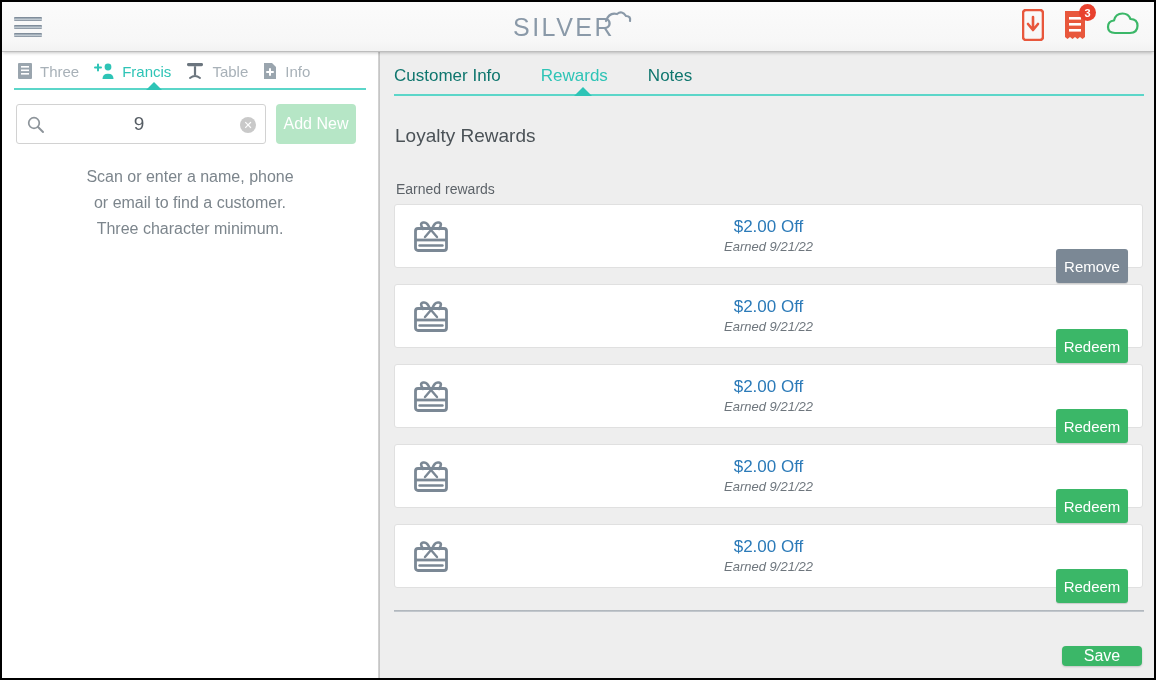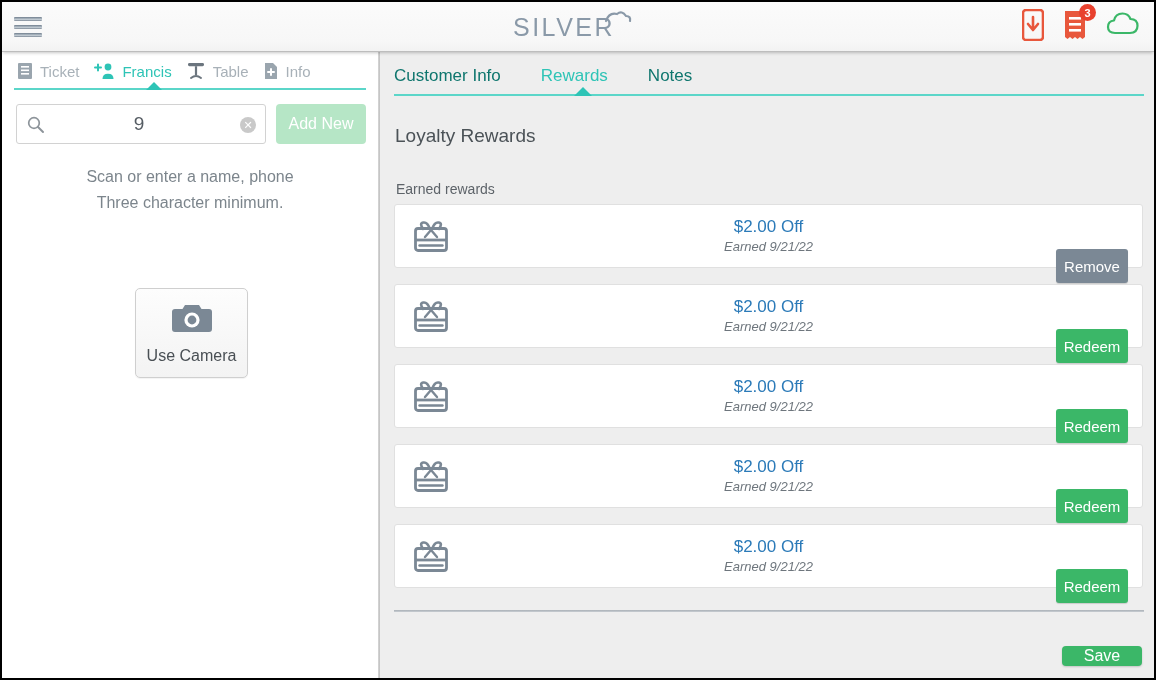--- a/index.html
+++ b/index.html
@@ -125,21 +125,21 @@
     width: 16px; height: 16px;
     border-radius: 50%;
     background: #c9c9c9;
     color: #fff;
     font-size: 11px; line-height: 16px;
     text-align: center;
     cursor: pointer;
     font-family: "Liberation Sans", sans-serif;
   }
   #add-new-btn {
-    width: 90px; height: 40px;
+    width: 80px; height: 40px;
     border-radius: 4px;
     background: #b6e6c6;
     color: #ffffff;
     font-size: 16px;
     border: none;
     cursor: pointer;
     font-family: "Liberation Sans", sans-serif;
   }
 
   #hint-text {
@@ -329,21 +329,21 @@
 
       <div class="ltab">
         <span class="ltab-icon">
           <svg width="16" height="18" viewBox="0 0 16 18">
             <rect x="1" y="1" width="14" height="16" rx="1" fill="#9aa5ae"></rect>
             <rect x="4" y="4" width="8" height="1.6" fill="#fff"></rect>
             <rect x="4" y="7.5" width="8" height="1.6" fill="#fff"></rect>
             <rect x="4" y="11" width="8" height="1.6" fill="#fff"></rect>
           </svg>
         </span>
-        <span>Ticket</span>
+        <span>Three</span>
       </div>
 
       <div class="ltab active">
         <span class="ltab-icon">
           <svg width="22" height="18" viewBox="0 0 22 18">
             <path d="M2 5.5 h6 M5 2.5 v6" stroke="#2ec4b6" stroke-width="2" stroke-linecap="round"></path>
             <circle cx="15" cy="5" r="3.4" fill="#2ec4b6"></circle>
             <path d="M9.5 17 q0 -5.2 5.5 -5.2 q5.5 0 5.5 5.2 z" fill="#2ec4b6"></path>
           </svg>
         </span>
@@ -384,33 +384,24 @@
           </svg>
         </span>
         <input id="search-input" type="text" value="9" style="">
         <span id="search-clear">✕</span>
       </div>
       <button id="add-new-btn">Add New</button>
     </div>
 
     <div id="hint-text">
       <div>Scan or enter a name, phone</div>
+      <div>or email to find a customer.</div>
       <div>Three character minimum.</div>
     </div>
 
-    <div id="use-camera">
-      <span>
-        <svg width="42" height="34" viewBox="0 0 42 34">
-          <path d="M14 4 h14 l2.5 4 H38 a3 3 0 0 1 3 3 v17 a3 3 0 0 1 -3 3 H4 a3 3 0 0 1 -3 -3 V11 a3 3 0 0 1 3 -3 h7.5 z" fill="#7b8895"></path>
-          <circle cx="21" cy="19" r="7.6" fill="#ffffff"></circle>
-          <circle cx="21" cy="19" r="4.4" fill="#7b8895"></circle>
-        </svg>
-      </span>
-      <span class="cam-label">Use Camera</span>
-    </div>
 
   </div>
 
   <div id="panel-divider"></div>
 
   <div id="right-panel">
 
     <div id="right-tabs">
       <div class="rtab">Customer Info</div>
       <div class="rtab active">Rewards</div>

